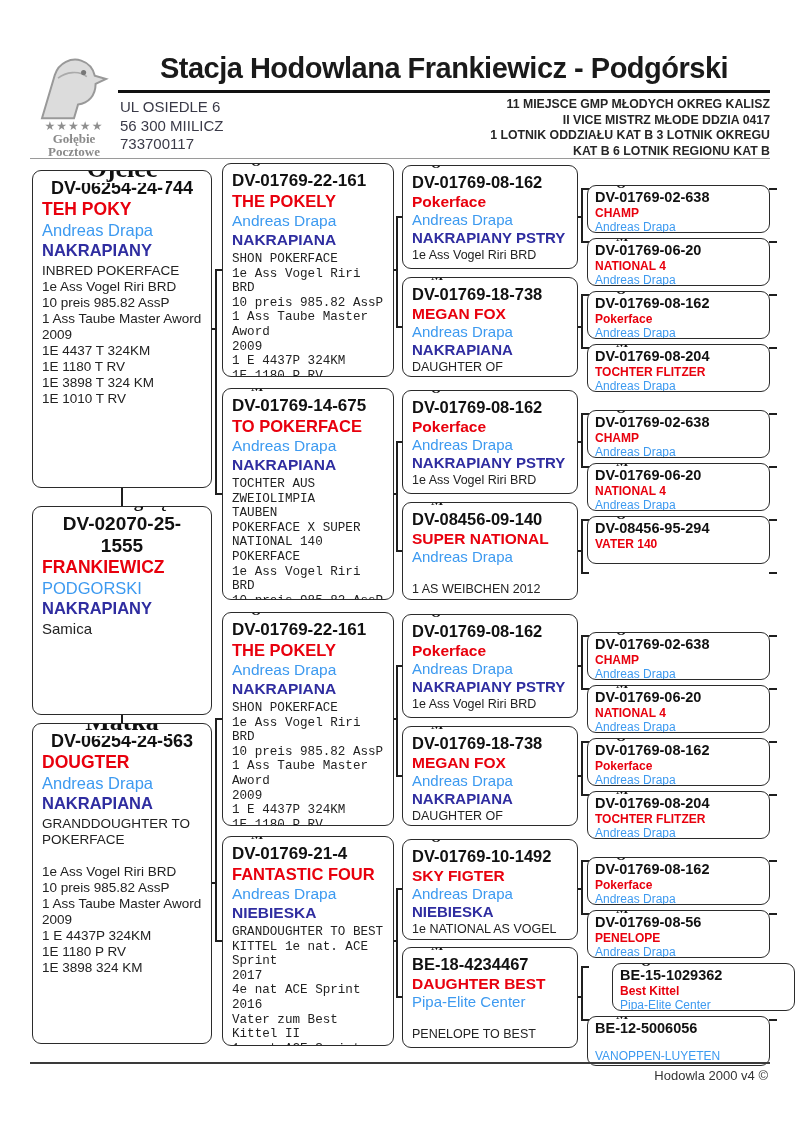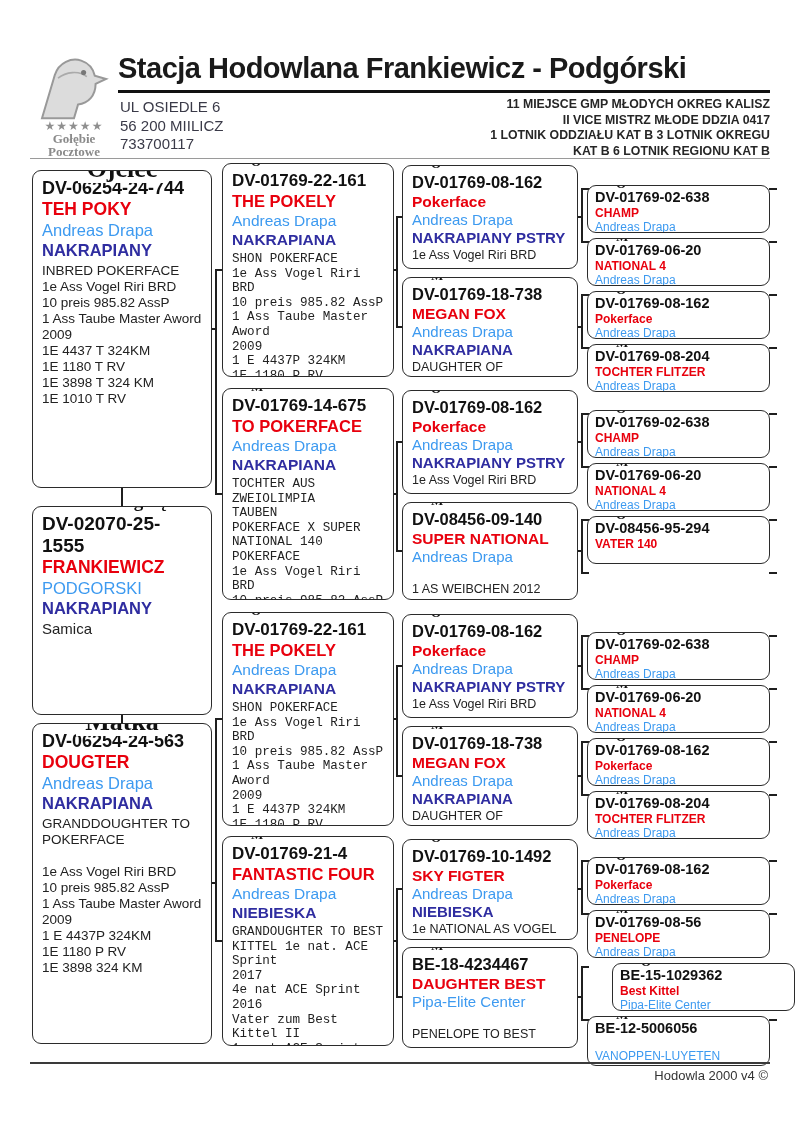--- a/index.html
+++ b/index.html
@@ -5,40 +5,40 @@
   html,body{margin:0;padding:0;background:#fff;}
   .page{position:relative;width:800px;height:1131px;background:#fff;overflow:hidden;
         font-family:"Liberation Sans","DejaVu Sans",sans-serif;color:#1a1a1a;}
   
   .logo{position:absolute;left:30px;top:54px;width:88px;height:104px;text-align:center;}
   .logo svg{display:block;margin:0 auto;}
   .logo .stars{font-size:12px;color:#8f8f8f;letter-spacing:1px;line-height:12px;}
   .logo .lname{font-family:"Liberation Serif","DejaVu Serif",serif;font-weight:bold;
                color:#8a8a8a;font-size:13px;line-height:13px;}
   .title{position:absolute;left:118px;top:52px;width:652px;font-size:29px;font-weight:bold;
-         letter-spacing:-0.5px;border-bottom:3px solid #111;padding-bottom:5px;white-space:nowrap;}
+         letter-spacing:-0.5px;border-bottom:3px solid #111;padding-bottom:5px;white-space:nowrap;text-align:center;}
   .addr{position:absolute;left:120px;top:98px;font-size:15px;color:#3a3a48;line-height:18.5px;white-space:pre-line;}
   .achv{position:absolute;right:30px;top:97px;width:340px;text-align:right;font-size:12.3px;
         font-weight:600;color:#262626;line-height:15.5px;white-space:pre-line;}
   .hrule{position:absolute;left:30px;width:740px;height:1px;background:#9a9a9a;}
   
   .pbox{position:absolute;box-sizing:border-box;border:1.6px solid #2b2b2b;border-radius:9px;
         background:#fff;padding:6px 9px 3px;overflow:hidden;}
   .biglabel{position:absolute;top:-17px;left:0;right:0;text-align:center;pointer-events:none;}
   .biglabel i{font-style:normal;background:#fff;padding:0 9px;
       font-family:"Liberation Serif","DejaVu Serif",serif;font-weight:bold;color:#111;}
   .lab-xl i{font-size:26px;} .lab-md i{font-size:19px;}
   .sexlabel{position:absolute;top:-10px;left:20px;background:#fff;padding:0 8px;
       font-family:"Liberation Serif","DejaVu Serif",serif;font-weight:bold;font-size:13px;color:#111;}
   .red{color:#e8000d;} .lblue{color:#3d9af0;} .navy{color:#2f2da0;}
   .ring{font-weight:bold;color:#111;}
   .nm{font-weight:bold;}
   .nts{color:#222;white-space:pre-line;}
   
-  .g1 .ring{font-size:18px;line-height:22px;} .g1 .nm{font-size:17.5px;line-height:21px;}
+  .g1 .ring{font-size:18px;line-height:22px;text-align:center;} .g1 .nm{font-size:17.5px;line-height:21px;}
   .g1 .fan{font-size:16.5px;line-height:20px;} .g1 .clr{font-size:16.5px;line-height:20px;font-weight:bold;}
   .g1 .nts{font-size:13.5px;line-height:16px;margin-top:3px;}
   .g2 .ring{font-size:17px;line-height:21px;} .g2 .nm{font-size:16.5px;line-height:20px;}
   .g2 .fan{font-size:15.5px;line-height:19px;} .g2 .clr{font-size:15.5px;line-height:19px;font-weight:bold;}
   .g2 .nts{font-size:12.6px;line-height:14.6px;margin-top:3px;font-family:Liberation Mono, monospace;}
   .g3 .ring{font-size:16.5px;line-height:20px;} .g3 .nm{font-size:15.5px;line-height:19px;}
   .g3 .fan{font-size:15px;line-height:18px;} .g3 .clr{font-size:15px;line-height:18px;font-weight:bold;}
   .g3 .nts{font-size:12.5px;line-height:15px;margin-top:1px;}
   .g4{padding:3px 7px 2px;margin-top:20px;}
   .g4 .ring{font-size:14.5px;line-height:17px;} .g4 .nm{font-size:12px;line-height:14px;}
@@ -60,21 +60,21 @@
       <path d="M10 80 L26 26 C31 10 47 4 59 8 C68 11 74 18 76 27 L90 31 L77 37 C77 52 68 61 55 63 L50 80 Z" fill="#dcdcdc" stroke="#999" stroke-width="2.5"></path>
       <path d="M30 30 C40 22 56 20 66 28" fill="none" stroke="#aaa" stroke-width="2"></path>
       <circle cx="62" cy="23" r="3.2" fill="#777"></circle>
     </svg>
     <div class="stars">★★★★★</div>
     <div class="lname">Gołębie</div>
     <div class="lname">Pocztowe</div>
   </div>
   <div class="title">Stacja Hodowlana Frankiewicz - Podgórski</div>
   <div class="addr">UL OSIEDLE 6
-56 200 MIILICZ
+56 300 MIILICZ
 733700117</div>
   <div class="achv">11 MIEJSCE GMP MŁODYCH OKREG KALISZ
 II VICE MISTRZ MŁODE DDZIA 0417
 1 LOTNIK ODDZIAŁU KAT B 3 LOTNIK OKREGU
 KAT B  6 LOTNIK REGIONU KAT B</div>
   <div class="hrule" style="top:158px"></div>
 
   <svg class="connectors" width="800" height="1131">
     <g stroke="#1f1f1f" stroke-width="2" fill="none">
       <line x1="122" y1="488" x2="122" y2="506"></line>

